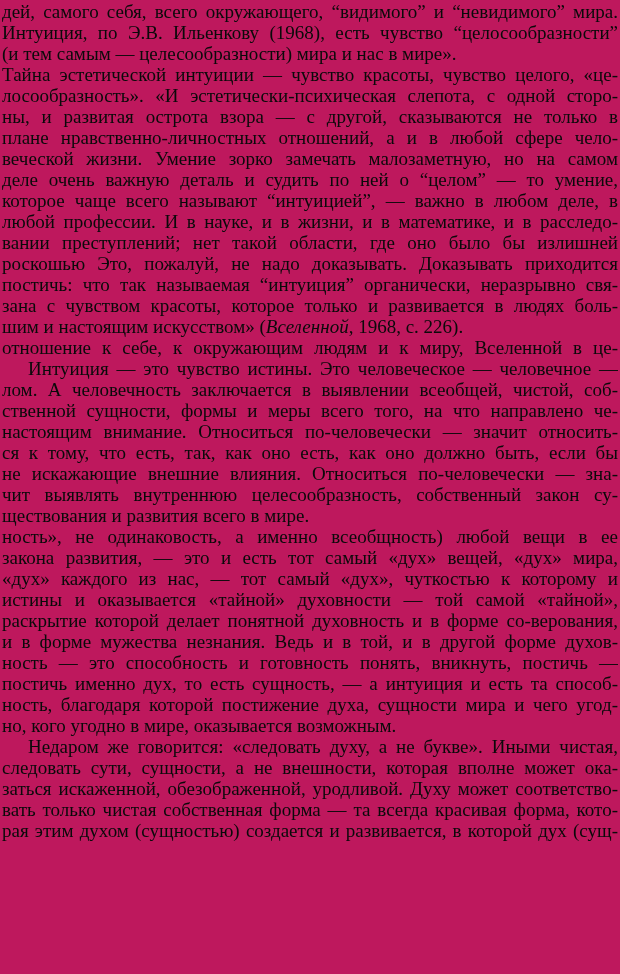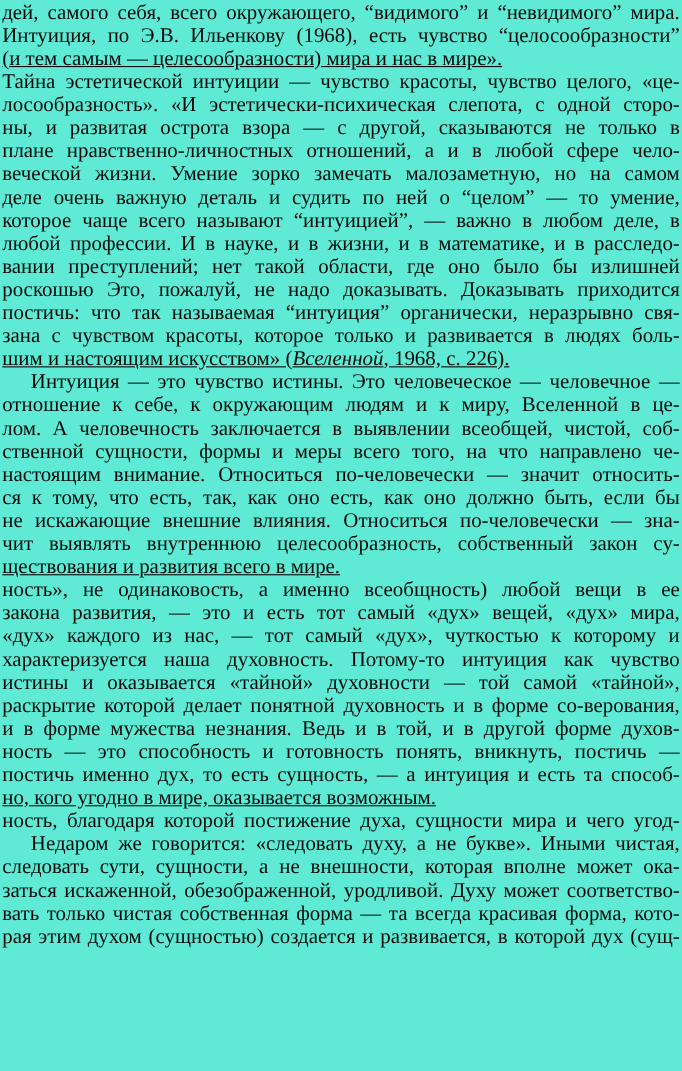--- a/index.html
+++ b/index.html
@@ -5,21 +5,21 @@
   html, body { margin: 0; padding: 0; }
   body {
     width: 620px; height: 974px;
     background: #ffffff;
     overflow: hidden;
     font-family: "Liberation Serif", "DejaVu Serif", serif;
   }
   .page {
     position: relative;
     width: 620px; height: 974px;
-    background: #5eead4;
+    background: #be185d;
     color: #0a0a0a;
   }
   .textblock {
     position: absolute;
     top: 1px; left: 0; right: 0;
     padding: 0 2px;
   }
   .line {
     font-size: 19px;
     line-height: 21px;
@@ -29,21 +29,20 @@
     overflow: hidden;
   }
   .line.fill {
     text-align: justify;
     text-align-last: justify;
     -moz-text-align-last: justify;
   }
   .line.endline {
     text-align: right;
     text-align-last: left;
-    text-decoration: underline;
   }
   .line.indent { padding-left: 26px; }
   .line i { font-style: italic; }
   .footer {
     position: absolute;
     top: 944px; left: 0; right: 0;
     text-align: center;
     font-size: 20px;
     line-height: 24px;
     color: #0a0a0a;
@@ -64,40 +63,39 @@
       <div class="line fill">плане нравственно-личностных отношений, а и в любой сфере чело-</div>
       <div class="line fill">веческой жизни. Умение зорко замечать малозаметную, но на самом</div>
       <div class="line fill">деле очень важную деталь и судить по ней о “целом” — то умение,</div>
       <div class="line fill">которое чаще всего называют “интуицией”, — важно в любом деле, в</div>
       <div class="line fill">любой профессии. И в науке, и в жизни, и в математике, и в расследо-</div>
       <div class="line fill">вании преступлений; нет такой области, где оно было бы излишней</div>
       <div class="line fill">роскошью Это, пожалуй, не надо доказывать. Доказывать приходится</div>
       <div class="line fill">постичь: что так называемая “интуиция” органически, неразрывно свя-</div>
       <div class="line fill">зана с чувством красоты, которое только и развивается в людях боль-</div>
       <div class="line endline"><span>шим и настоящим искусством» (</span><i>Вселенной</i><span>, 1968, с. 226).</span></div>
+      <div class="line fill">отношение к себе, к окружающим людям и к миру, Вселенной в це-</div>
       <div class="line fill indent">Интуиция — это чувство истины. Это человеческое — человечное —</div>
-      <div class="line fill">отношение к себе, к окружающим людям и к миру, Вселенной в це-</div>
       <div class="line fill">лом. А человечность заключается в выявлении всеобщей, чистой, соб-</div>
       <div class="line fill">ственной сущности, формы и меры всего того, на что направлено че-</div>
       <div class="line fill">настоящим внимание. Относиться по-человечески — значит относить-</div>
       <div class="line fill">ся к тому, что есть, так, как оно есть, как оно должно быть, если бы</div>
       <div class="line fill">не искажающие внешние влияния. Относиться по-человечески — зна-</div>
       <div class="line fill">чит выявлять внутреннюю целесообразность, собственный закон су-</div>
       <div class="line endline">ществования и развития всего в мире.</div>
       <div class="line fill">ность», не одинаковость, а именно всеобщность) любой вещи в ее</div>
       <div class="line fill">закона развития, — это и есть тот самый «дух» вещей, «дух» мира,</div>
       <div class="line fill">«дух» каждого из нас, — тот самый «дух», чуткостью к которому и</div>
-      <div class="line fill">характеризуется наша духовность. Потому-то интуиция как чувство</div>
       <div class="line fill">истины и оказывается «тайной» духовности — той самой «тайной»,</div>
       <div class="line fill">раскрытие которой делает понятной духовность и в форме со-верования,</div>
       <div class="line fill">и в форме мужества незнания. Ведь и в той, и в другой форме духов-</div>
       <div class="line fill">ность — это способность и готовность понять, вникнуть, постичь —</div>
       <div class="line fill">постичь именно дух, то есть сущность, — а интуиция и есть та способ-</div>
+      <div class="line fill">ность, благодаря которой постижение духа, сущности мира и чего угод-</div>
       <div class="line endline">но, кого угодно в мире, оказывается возможным.</div>
-      <div class="line fill">ность, благодаря которой постижение духа, сущности мира и чего угод-</div>
       <div class="line fill indent">Недаром же говорится: «следовать духу, а не букве». Иными чистая,</div>
       <div class="line fill">следовать сути, сущности, а не внешности, которая вполне может ока-</div>
       <div class="line fill">заться искаженной, обезображенной, уродливой. Духу может соответство-</div>
       <div class="line fill">вать только чистая собственная форма — та всегда красивая форма, кото-</div>
       <div class="line fill">рая этим духом (сущностью) создается и развивается, в которой дух (сущ-</div>
     </div>
   <div class="footer">145</div>
 </div>
 
 </body></html>

